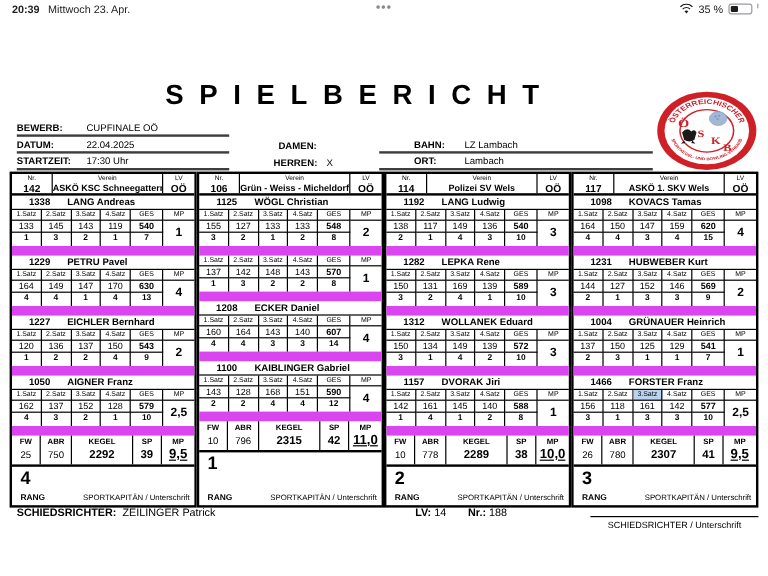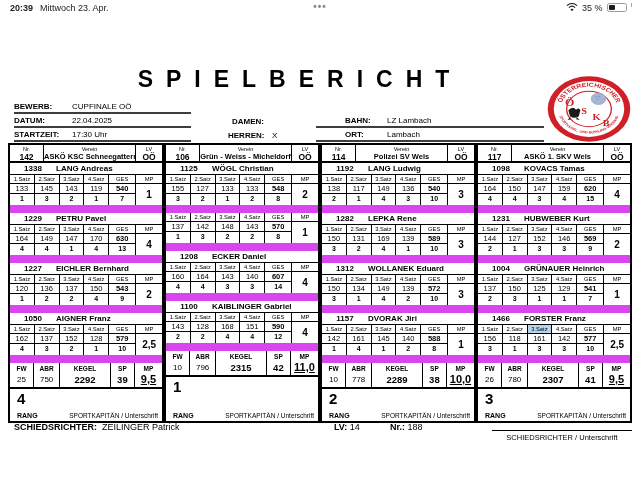--- a/index.html
+++ b/index.html
@@ -66,21 +66,21 @@
   .rang-box{flex:1;position:relative;}
   .rang-num{position:absolute;left:7px;top:1px;font-size:15px;font-weight:bold;}
   .rang-bottom{position:absolute;left:7px;right:4px;bottom:2px;display:flex;justify-content:space-between;align-items:baseline;}
   .rang-label{font-weight:bold;font-size:7px;}
   .kap-label{font-size:6.5px;}
 
   
   .ref-row{position:absolute;left:14px;top:404px;width:620px;font-size:9px;}
   .ref-row b{font-weight:bold;}
   .ref-name{position:absolute;left:88px;top:0;}
-  .ref-lv{position:absolute;left:320px;top:0;}
+  .ref-lv{position:absolute;left:332px;top:0;}
   .ref-nr{position:absolute;left:376px;top:0;}
   .ref-sign{position:absolute;left:492px;top:412px;width:140px;border-top:1px solid #000;text-align:center;font-size:7.5px;padding-top:2px;}
 </style>
 </head>
 <body>
 
 <div class="status-bar">
   <div class="sb-left">
     <span class="sb-time">20:39</span>
     <span>Mittwoch 23. Apr.</span>

